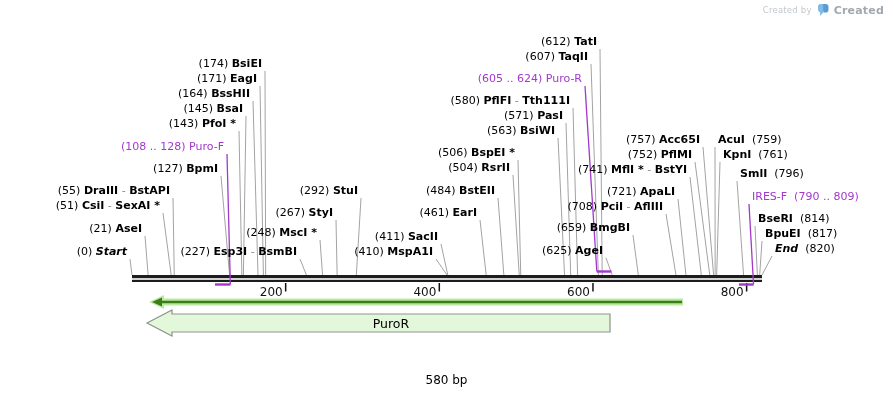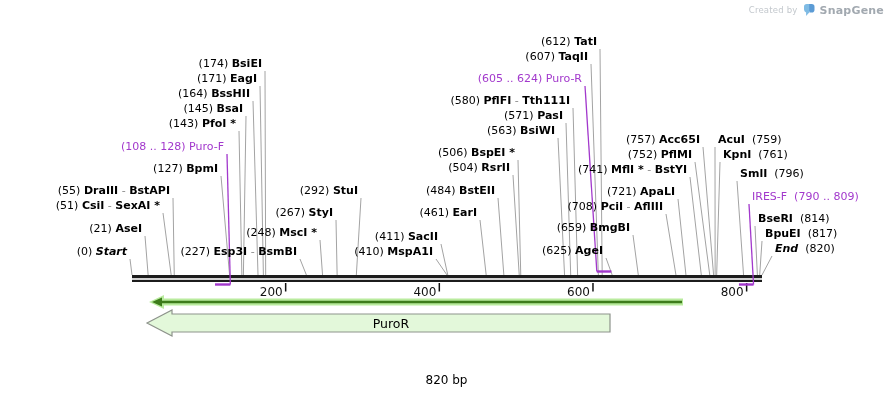--- a/index.html
+++ b/index.html
@@ -126,20 +126,20 @@
       <text x="582" y="82" text-anchor="end" font-size="11" fill="#A238CC"><tspan fill="#A238CC">(605 .. 624)&nbsp;</tspan><tspan fill="#A238CC">Puro-R</tspan></text>
       <text x="752" y="200" text-anchor="start" font-size="11" fill="#A238CC"><tspan fill="#A238CC">IRES-F</tspan><tspan fill="#A238CC">&nbsp;&nbsp;(790 .. 809)</tspan></text>
     </svg>
 
   <div class="watermark">
     <span class="created">Created by</span>
     <svg width="12" height="14" viewBox="0 0 12 14">
       <path id="logo-back" d="M4.5,1 h4.2 a2.8,2.8 0 0 1 2.8,2.8 v3.0 a2.8,2.8 0 0 1 -2.8,2.8 h-2.2 z" fill="#5b9bd5"></path>
       <path id="logo-front" d="M1,3.8 a2.8,2.8 0 0 1 2.8,-2.8 h2.4 v8.6 l-3.1,3.4 v-3.6 a2.9,2.9 0 0 1 -2.1,-2.8 z" fill="#7fbbe4"></path>
     </svg>
-    <span class="brand">SnapGene</span>
+    <span class="brand">Created</span>
   </div>
 
   <div class="title-block">
-    <div class="subtitle">820 bp</div>
+    <div class="subtitle">580 bp</div>
   </div>
 
 </div>
 
 </body></html>

